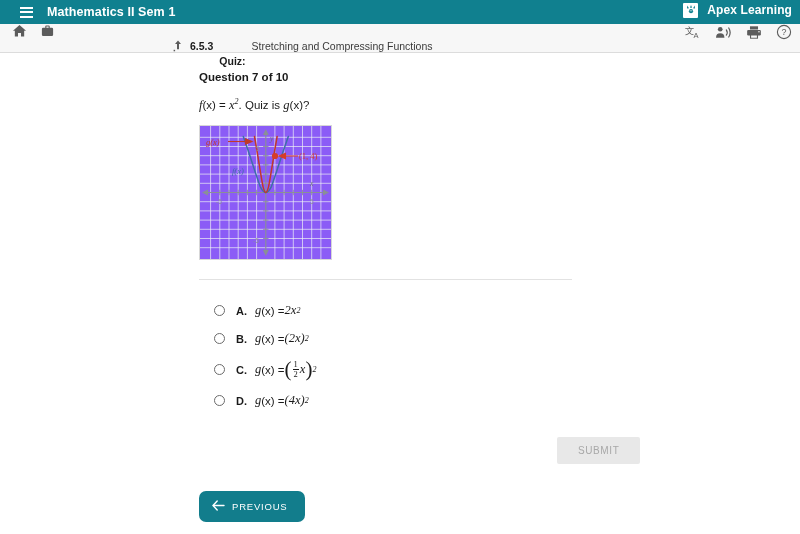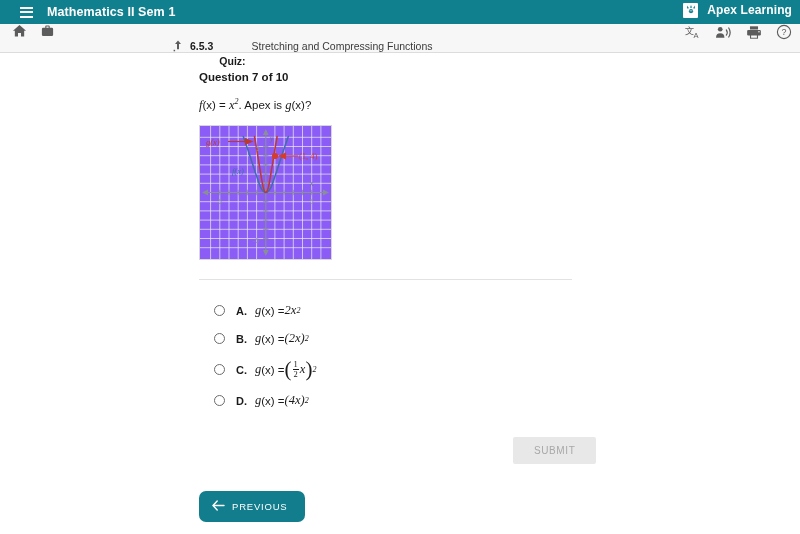--- a/index.html
+++ b/index.html
@@ -151,20 +151,21 @@
   .paren-big {
     font-size: 21px; font-family: "Liberation Serif", serif;
     line-height: 0.85; color: #1a1a1a;
   }
 
   
   .submit-row {
     margin-top: 22px;
     display: flex; justify-content: flex-start;
     padding-left: 513px;
+    margin-left: 44px;
   }
   .btn-submit {
     background: #e8e8e8;
     color: #a8a8a8;
     border: none;
     font-size: 10px;
     letter-spacing: .6px;
     padding: 8px 21px;
     border-radius: 2px;
     font-family: "Liberation Sans", sans-serif;
@@ -275,21 +276,21 @@
     </div>
   </div>
 </div>
 
 <div class="content">
 
   <div class="qwrap">
     <div class="q-head">Question 7 of 10</div>
 
     <div class="q-stem">
-      <span class="mi">f</span><span>(x) = </span><span class="mi">x</span><span class="sup">2</span><span>. Apex is </span><span class="mi">g</span><span>(x)?</span>
+      <span class="mi">f</span><span>(x) = </span><span class="mi">x</span><span class="sup">2</span><span>. Quiz is </span><span class="mi">g</span><span>(x)?</span>
     </div>
 
     <div class="graph-box">
       <svg width="131" height="133" viewBox="0 0 131 133" aria-hidden="true">
 
         <g stroke="#eef1f4" stroke-width="0.7">
           <line x1="10.6" y1="0" x2="10.6" y2="133"></line>
           <line x1="19.8" y1="0" x2="19.8" y2="133"></line>
           <line x1="29" y1="0" x2="29" y2="133"></line>
           <line x1="38.2" y1="0" x2="38.2" y2="133"></line>

